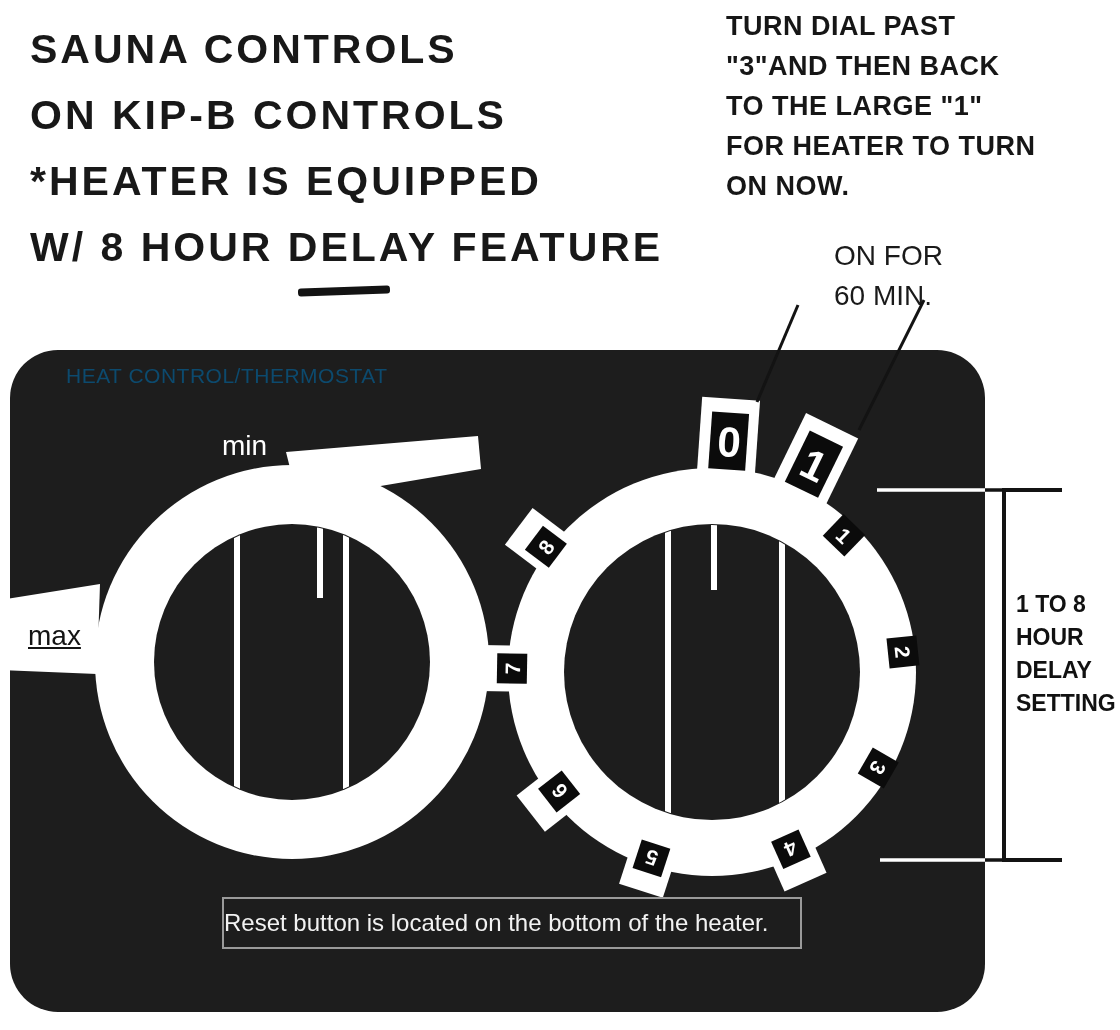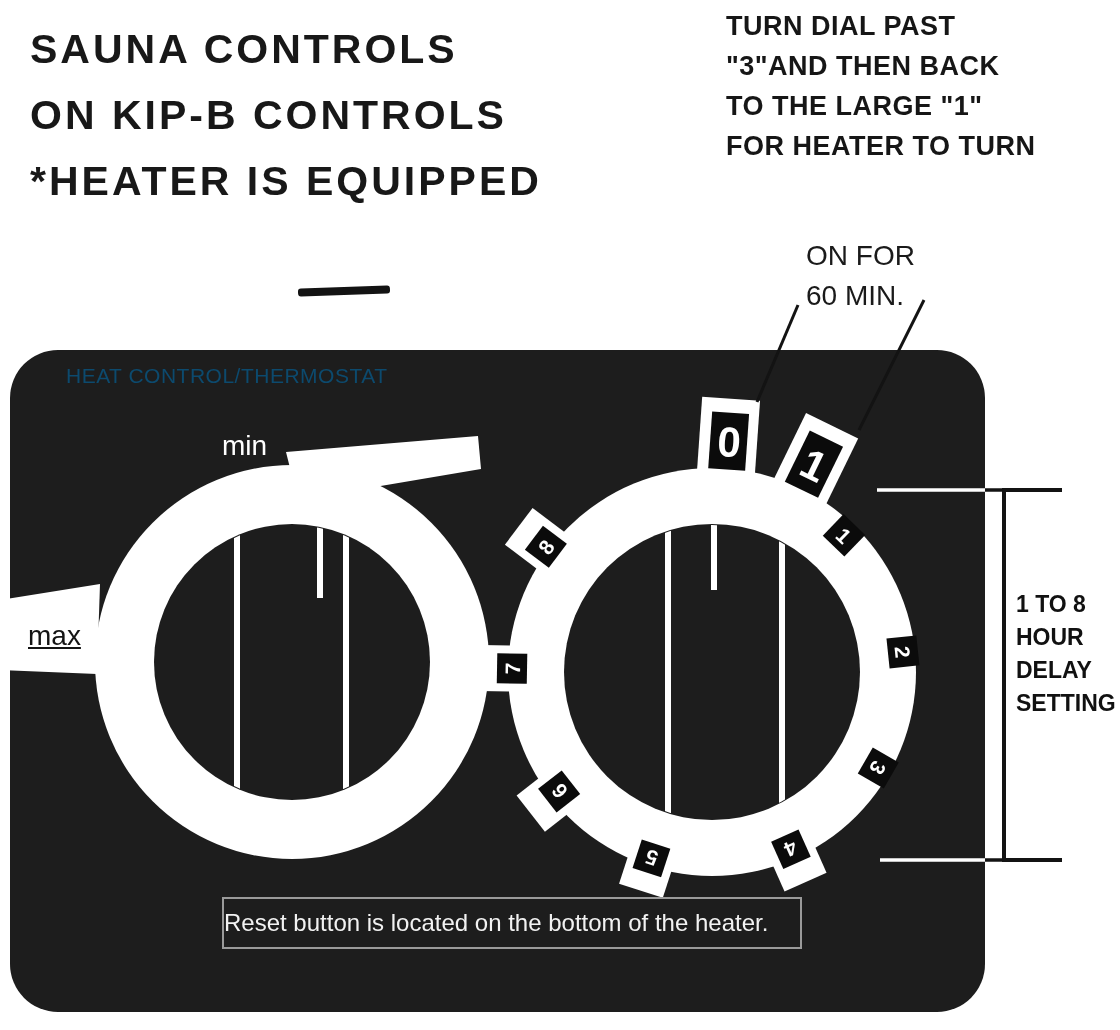--- a/index.html
+++ b/index.html
@@ -7,21 +7,21 @@
   .canvas { position:relative; width:1120px; height:1030px; background:#fff; overflow:hidden; }
 
   .title { position:absolute; left:30px; top:16px; font-weight:700; font-size:41px;
            letter-spacing:3px; color:#181818; line-height:66px; white-space:nowrap; }
   .underline-mark { position:absolute; left:298px; top:287px; width:92px; height:8px;
            background:#131313; border-radius:3px; transform:rotate(-2deg); }
 
   .instruction { position:absolute; left:726px; top:6px; font-weight:700; font-size:27px;
            letter-spacing:0.5px; color:#161616; line-height:40px; white-space:nowrap; }
 
-  .callout { position:absolute; left:806px; top:236px; font-size:28px; color:#1a1a1a;
+  .callout { position:absolute; left:834px; top:236px; font-size:28px; color:#1a1a1a;
            line-height:40px; white-space:nowrap; }
 
   .panel { position:absolute; left:10px; top:350px; width:975px; height:662px;
            background:#1d1d1d; border-radius:48px; }
   .panel-label { position:absolute; left:66px; top:364px; color:#0c4a6e; font-size:21px;
            letter-spacing:0.5px; z-index:5; }
   .min-label { position:absolute; left:222px; top:430px; color:#ffffff; font-size:28px; z-index:5; }
   .max-label { position:absolute; left:28px; top:620px; color:#141414; font-size:28px; z-index:6;text-decoration:underline; }
 
   svg.overlay { position:absolute; left:0; top:0; z-index:4; }
@@ -42,28 +42,30 @@
 </style>
 </head>
 <body>
 
 <div class="canvas">
 
   <div class="title">
     <div>SAUNA CONTROLS</div>
     <div>ON KIP-B CONTROLS</div>
     <div>*HEATER IS EQUIPPED</div>
+    <div>W/ 8 HOUR DELAY FEATURE</div>
   </div>
   <div class="underline-mark"></div>
 
   <div class="instruction">
     <div>TURN DIAL PAST</div>
     <div>"3"AND THEN BACK</div>
     <div>TO THE LARGE "1"</div>
     <div>FOR HEATER TO TURN</div>
+    <div>ON NOW.</div>
   </div>
 
   <div class="callout">
     <div>ON FOR</div>
     <div>60 MIN.</div>
   </div>
 
   <div class="panel"></div>
   <div class="panel-label">HEAT CONTROL/THERMOSTAT</div>
   <div class="min-label">min</div>

